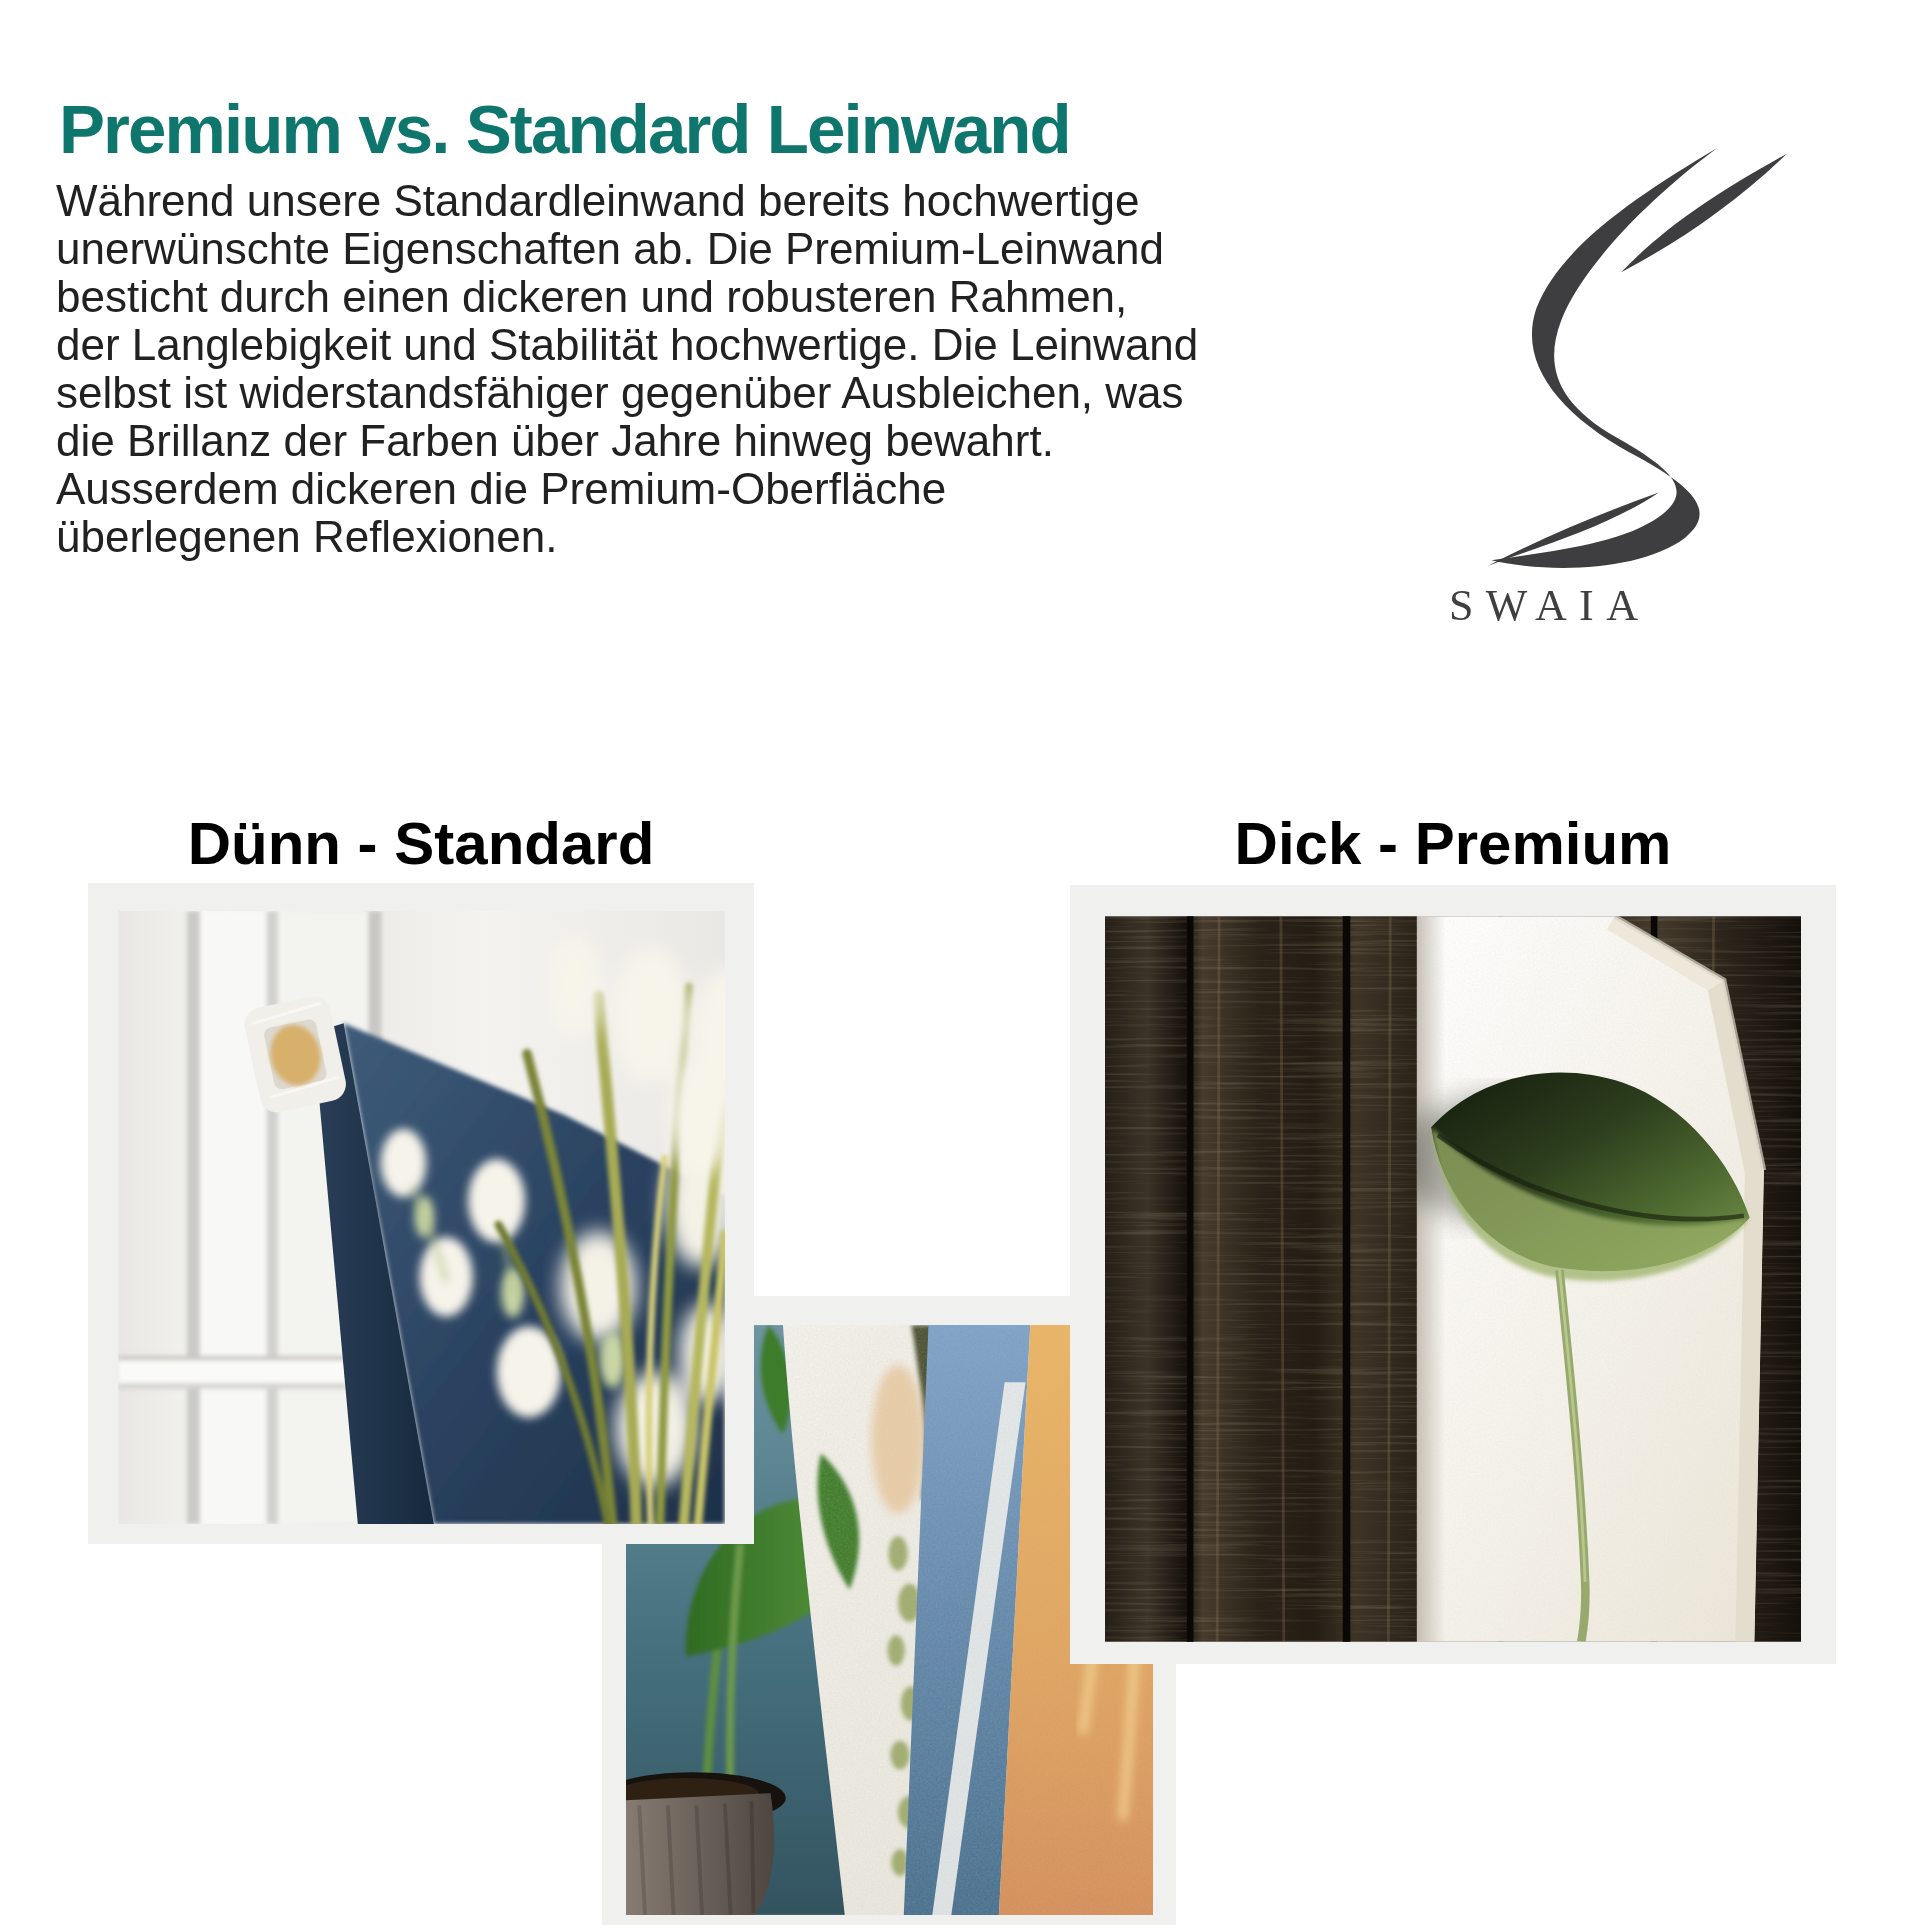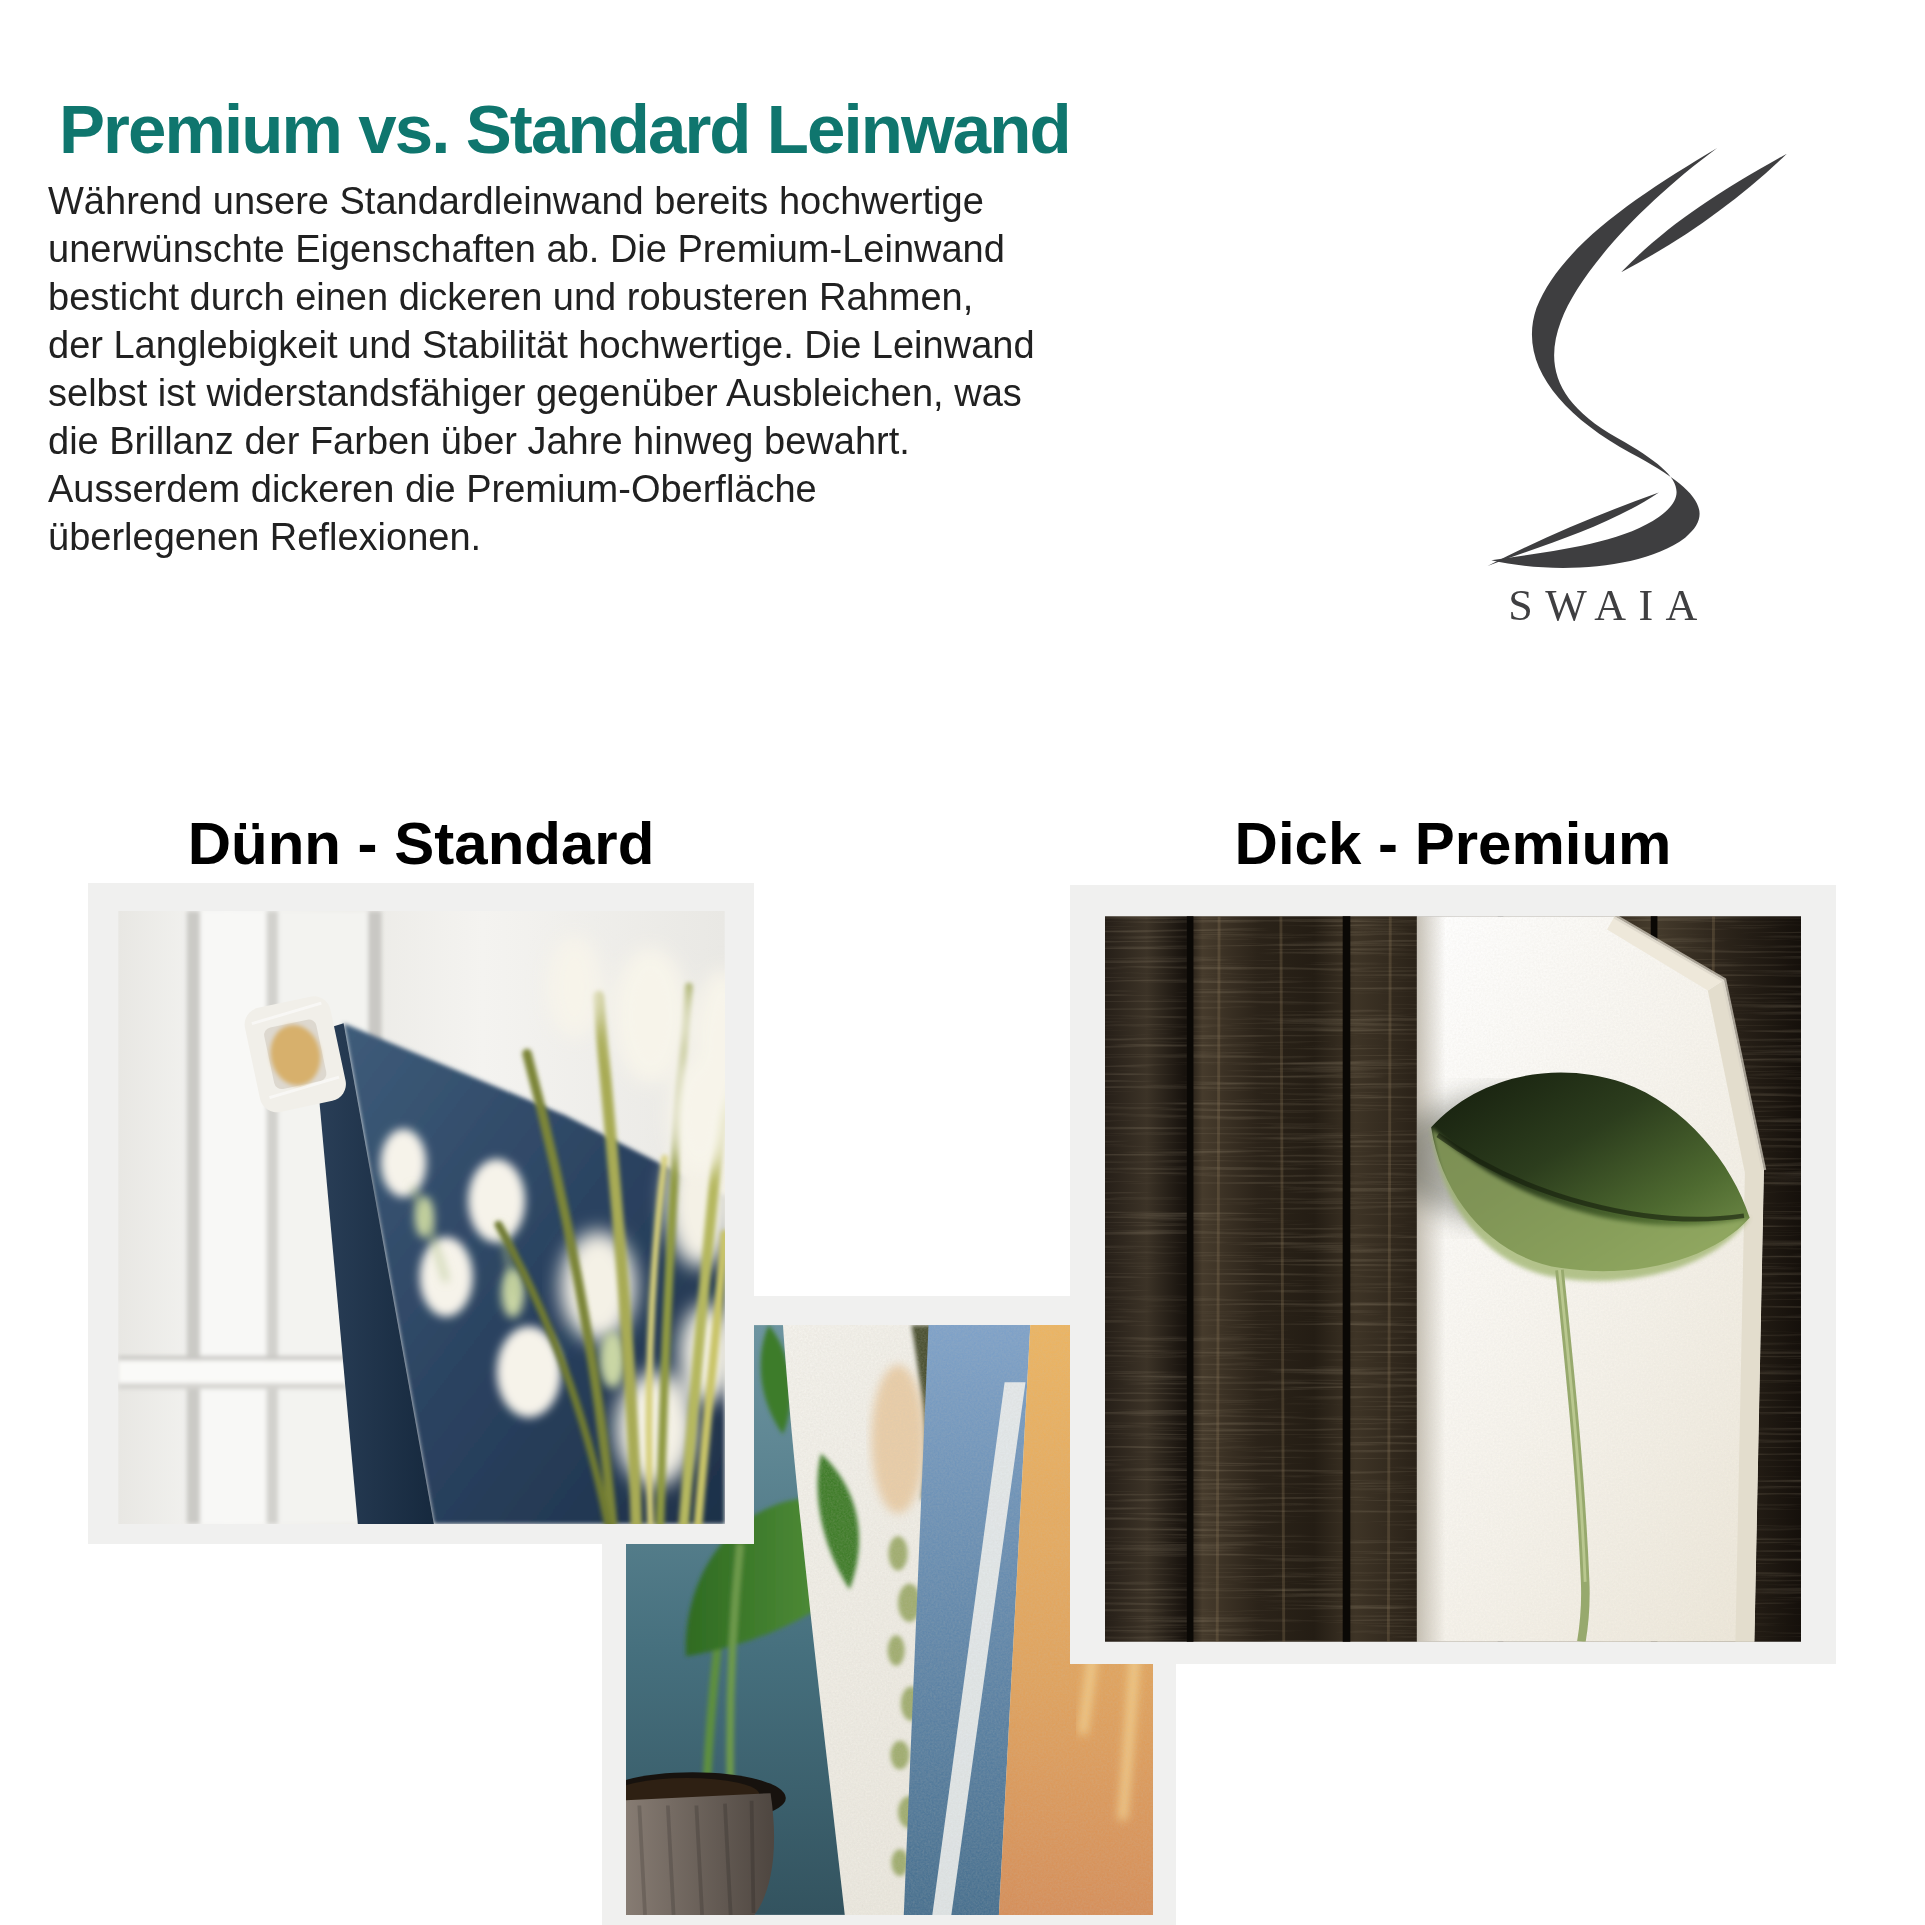--- a/index.html
+++ b/index.html
@@ -1,22 +1,22 @@
 <!DOCTYPE html>
 <html style="font-size:15px"><head>
 <meta charset="utf-8">
 <style>
   html,body{margin:0;padding:0;background:#ffffff;}
   #page{position:relative;width:1926px;height:1926px;background:#ffffff;overflow:hidden;
         font-family:"Liberation Sans",sans-serif;color:#141414;}
   .abs{position:absolute;}
   .title{left:59px;top:90px;font-size:69px;font-weight:700;letter-spacing:-1.9px;color:#0f766e;white-space:nowrap;}
-  .intro{left:48px;top:177px;font-size:38px;line-height:48px;color:#212121;}
+  .intro{left:56px;top:177px;font-size:44px;line-height:48px;color:#212121;}
   .intro .line{white-space:nowrap;}
-  .brand{left:1449px;top:580px;width:320px;text-align:center;
+  .brand{left:1449px;top:580px;width:320px;
          font-family:"Liberation Serif",serif;font-size:44px;letter-spacing:12.4px;color:#3f3f41;white-space:nowrap;}
   .collabel{top:809px;font-size:60px;font-weight:700;color:#000000;text-align:center;white-space:nowrap;}
   .collabel.std{left:88px;width:666px;}
   .collabel.prm{left:1070px;width:766px;}
   .panel{position:absolute;background:#f0f0ef;}
   .panel.std{left:88px;top:883px;width:666px;height:661px;z-index:3;}
   .panel.mid{left:602px;top:1296px;width:574px;height:630px;z-index:2;}
   .panel.prm{left:1070px;top:885px;width:766px;height:779px;z-index:3;}
   .photo{position:absolute;display:block;}
   svg{display:block;}

